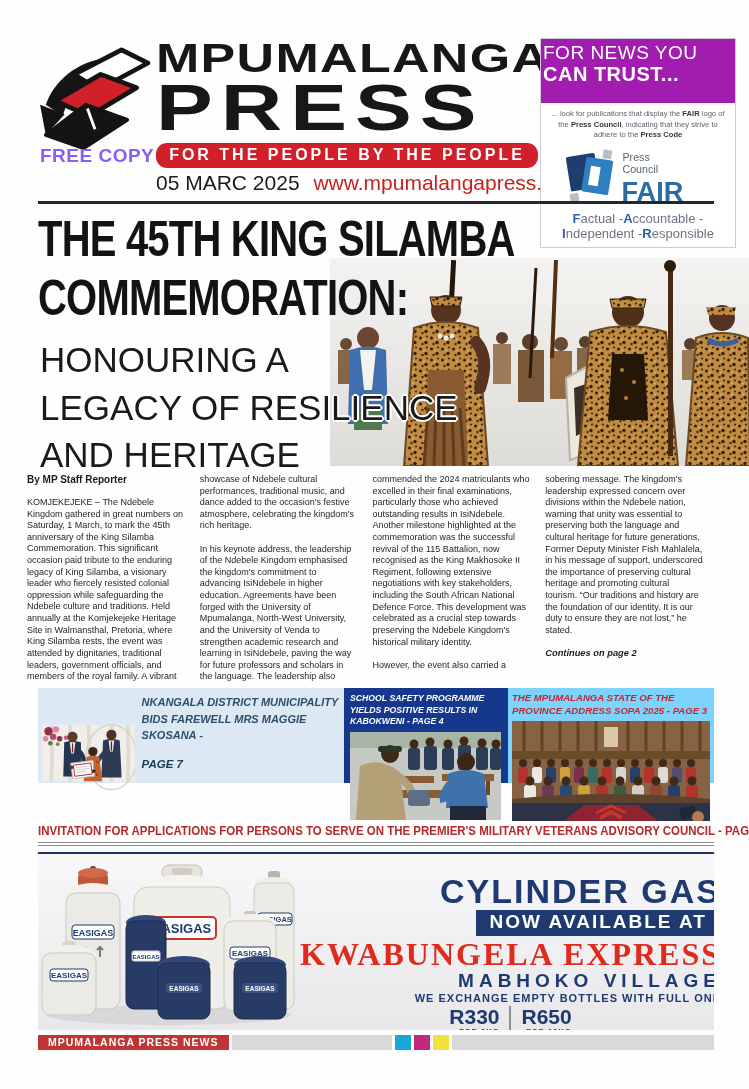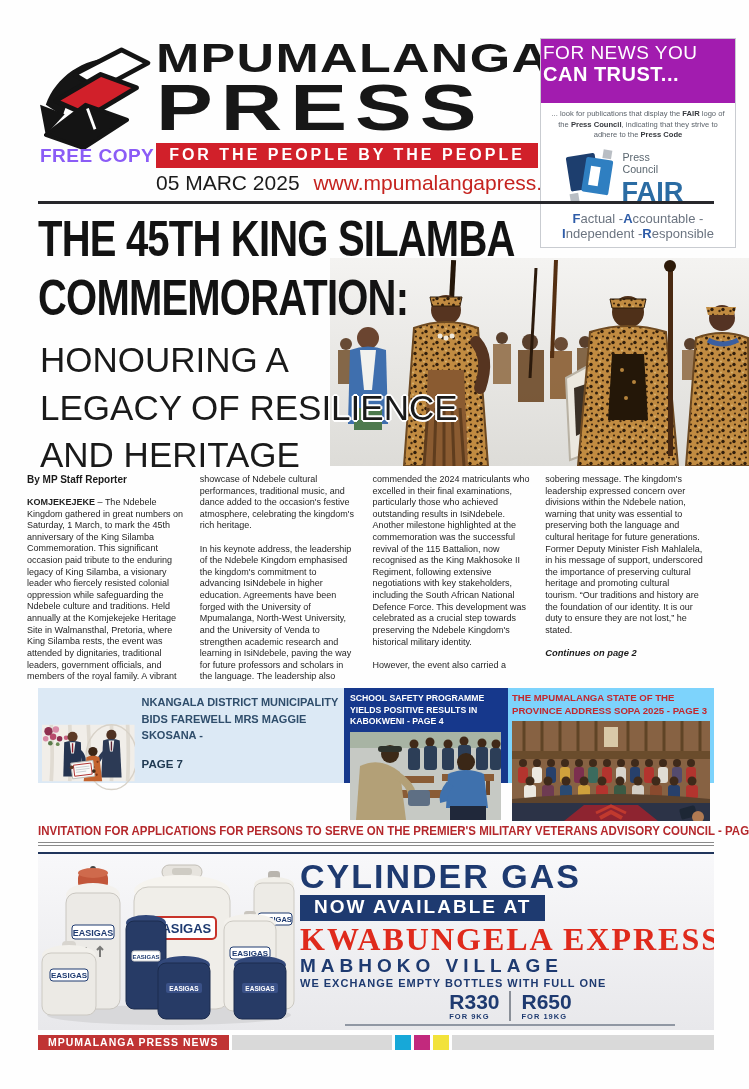--- a/index.html
+++ b/index.html
@@ -6,21 +6,21 @@
   html,body { background:#fff; }
   body { font-family:"Liberation Sans", sans-serif; }
   .page { position:relative; width:749px; height:1089px; background:#fefefe; overflow:hidden; margin:0 auto; }
 
   
   .logo-icon { position:absolute; left:38px; top:46px; width:114px; height:106px; }
   .free-copy { position:absolute; left:40px; top:145px; font-size:19px; font-weight:800; color:#8b5cf6; letter-spacing:0.5px; }
   .mast-center { position:absolute; left:156px; top:38px; width:386px; }
   .mast-title1 { font-size:40px; font-weight:800; color:#171717; letter-spacing:1px; line-height:1.02; transform:scaleX(1.3); transform-origin:left; white-space:nowrap; }
   .mast-title2 { font-size:64px; font-weight:800; color:#171717; letter-spacing:6px; line-height:0.92; transform:scaleX(1.33); transform-origin:left; white-space:nowrap; }
-  .mast-tagline { margin-top:5px; width:382px; background:#d1202a; color:#fff; text-align:center; font-weight:700; font-size:16px; letter-spacing:3px; padding:3px 0 4px; white-space:nowrap; }
+  .mast-tagline { margin-top:5px; width:382px; background:#d1202a; color:#fff; text-align:center; font-weight:700; font-size:16px; letter-spacing:3px; padding:3px 0 4px; white-space:nowrap;border-radius:11px; }
   .mast-dateline { margin-top:3px; font-size:21px; white-space:nowrap; }
   .mast-date { color:#1b1b1b; }
   .mast-site { color:#c5231f; margin-left:8px; }
 
   .trust-box { position:absolute; left:540px; top:38px; width:196px; background:#fff; border:1px solid #c9ccd1; }
   .tb-header { background:#a21caf; color:#fff; text-align:left; padding:4px 2px 18px; line-height:1.08; }
   .tb-h1 { font-size:19px; font-weight:400; letter-spacing:0.5px; }
   .tb-h2 { font-size:20px; font-weight:800; letter-spacing:0.5px; }
   .tb-body { padding:6px 7px 2px; font-size:7.6px; color:#5d646c; text-align:center; line-height:1.4; }
   .tb-b { font-weight:bold; color:#35383d; }
@@ -36,44 +36,44 @@
   .hero-photo { position:absolute; left:292px; top:50px; width:420px; height:208px; z-index:1; }
   .headline-bold { position:absolute; left:0; top:2px; z-index:2; font-size:50px; font-weight:800; letter-spacing:-1px; line-height:1.18; color:#131313; transform:scaleX(0.8); transform-origin:left top; white-space:nowrap; }
   .headline-light { position:absolute; left:2px; top:128px; z-index:2; font-size:35px; font-weight:400; line-height:1.36; color:#1a1a1a; white-space:nowrap;
       text-shadow:2px 0 0 #fff,-2px 0 0 #fff,0 2px 0 #fff,0 -2px 0 #fff,1px 1px 0 #fff,-1px -1px 0 #fff,1px -1px 0 #fff,-1px 1px 0 #fff; }
 
   
   .article { position:absolute; left:27px; top:474px; width:676px; height:212px; display:flex; gap:15px; overflow:hidden; }
   .col { flex:1; min-width:0; }
   .byline { font-weight:700; font-size:10px; color:#1b1b1b; margin-bottom:12px; }
   .coltext { font-size:9px; line-height:1.29; color:#1f1f1f; white-space:pre-line; }
-  .lead-in { font-weight:700; }
+  .lead-in { font-weight:400; }
   .continues { font-weight:700; font-style:italic; font-size:9.3px; color:#1b1b1b; margin-top:11px; }
 
   
-  .teasers { position:absolute; left:38px; top:688px; width:676px; height:95px; display:flex; background:#e9f1f8; }
+  .teasers { position:absolute; left:38px; top:688px; width:676px; height:95px; display:flex; background:#e9f1f8;font-style:italic; }
   .t-card1 { width:306px; background:#dce9f5; display:flex; gap:7px; padding:4px; }
   .t1-text { font-size:11px; font-weight:600; color:#2f4d6b; line-height:1.5; padding-top:2px; }
   .t1-page { font-weight:800; color:#203a52; margin-top:14px; font-size:11.5px; }
   .t-card2 { width:164px; background:#16388c; padding:5px 6px; }
   .t2-title { font-size:8.7px; font-weight:600; color:#fff; line-height:1.35; margin-bottom:4px; }
   .t2-page { font-weight:800; }
   .t-card3 { width:206px; background:#7dd3fc; padding:2px 4px; }
   .t3-title { font-size:9.6px; font-weight:700; color:#c2282e; line-height:1.32; margin:2px 0 4px; }
   .t3-page { font-weight:800; }
 
   
   .invitation { position:absolute; left:38px; top:823px; width:676px; }
   .inv-text { color:#b5282c; font-weight:700; font-size:13.5px; letter-spacing:0; transform:scaleX(0.85); transform-origin:left; white-space:nowrap; }
   .inv-rule { margin-top:4px; height:4px; border-top:1px solid #8a8a8a; border-bottom:1px solid #8a8a8a; }
 
   
   .ad { position:absolute; left:38px; top:852px; width:676px; height:178px; background:linear-gradient(180deg,#f8f8fa,#e8e8eb); border-top:2px solid #20355c; display:flex; overflow:hidden; }
   .ad-cyl { flex:0 0 262px; }
-  .ad-text { flex:1; text-align:left; padding-top:5px; }
+  .ad-text { flex:1; text-align:right; padding-top:20px; }
   .ad-title { font-size:34px; font-weight:800; color:#1e3a70; letter-spacing:2px; line-height:1; white-space:nowrap; }
   .ad-sub { display:inline-block; background:#1e3a70; color:#fff; font-weight:800; font-size:19px; letter-spacing:2px; padding:1px 14px 3px; border-radius:0; margin-top:2px; white-space:nowrap; }
   .ad-brand { font-family:"Liberation Serif", serif; font-size:32px; font-weight:800; color:#df2a1c; letter-spacing:2px; margin-top:2px; line-height:1; white-space:nowrap; }
   .ad-loc { font-size:19px; color:#1e3a70; letter-spacing:5px; font-weight:600; margin-top:1px; line-height:1.05; white-space:nowrap; }
   .ad-note { font-size:11px; color:#1e3a70; font-weight:700; letter-spacing:1px; margin-top:1px; white-space:nowrap; }
   .ad-prices { display:flex; justify-content:center; margin-top:2px; }
   .price { padding:0 10px; }
   .price + .price { border-left:2px solid #8a8f98; }
   .price-val { font-size:21px; font-weight:800; color:#1e3a70; line-height:1; }
   .price-lab { font-size:7.5px; font-weight:700; color:#1e3a70; letter-spacing:1px; }

